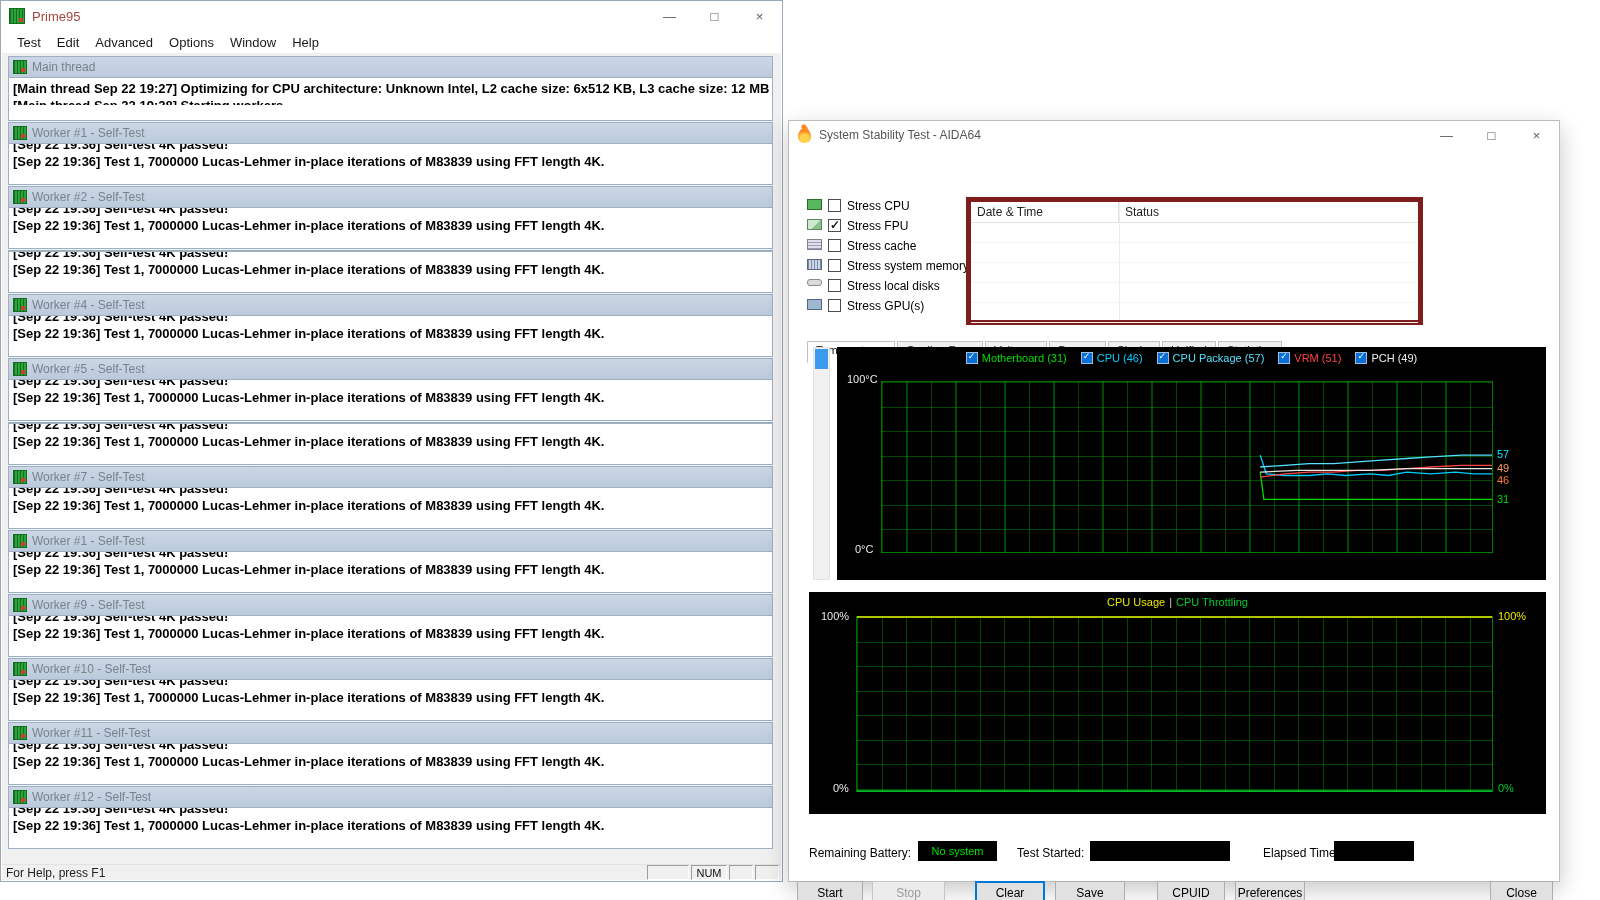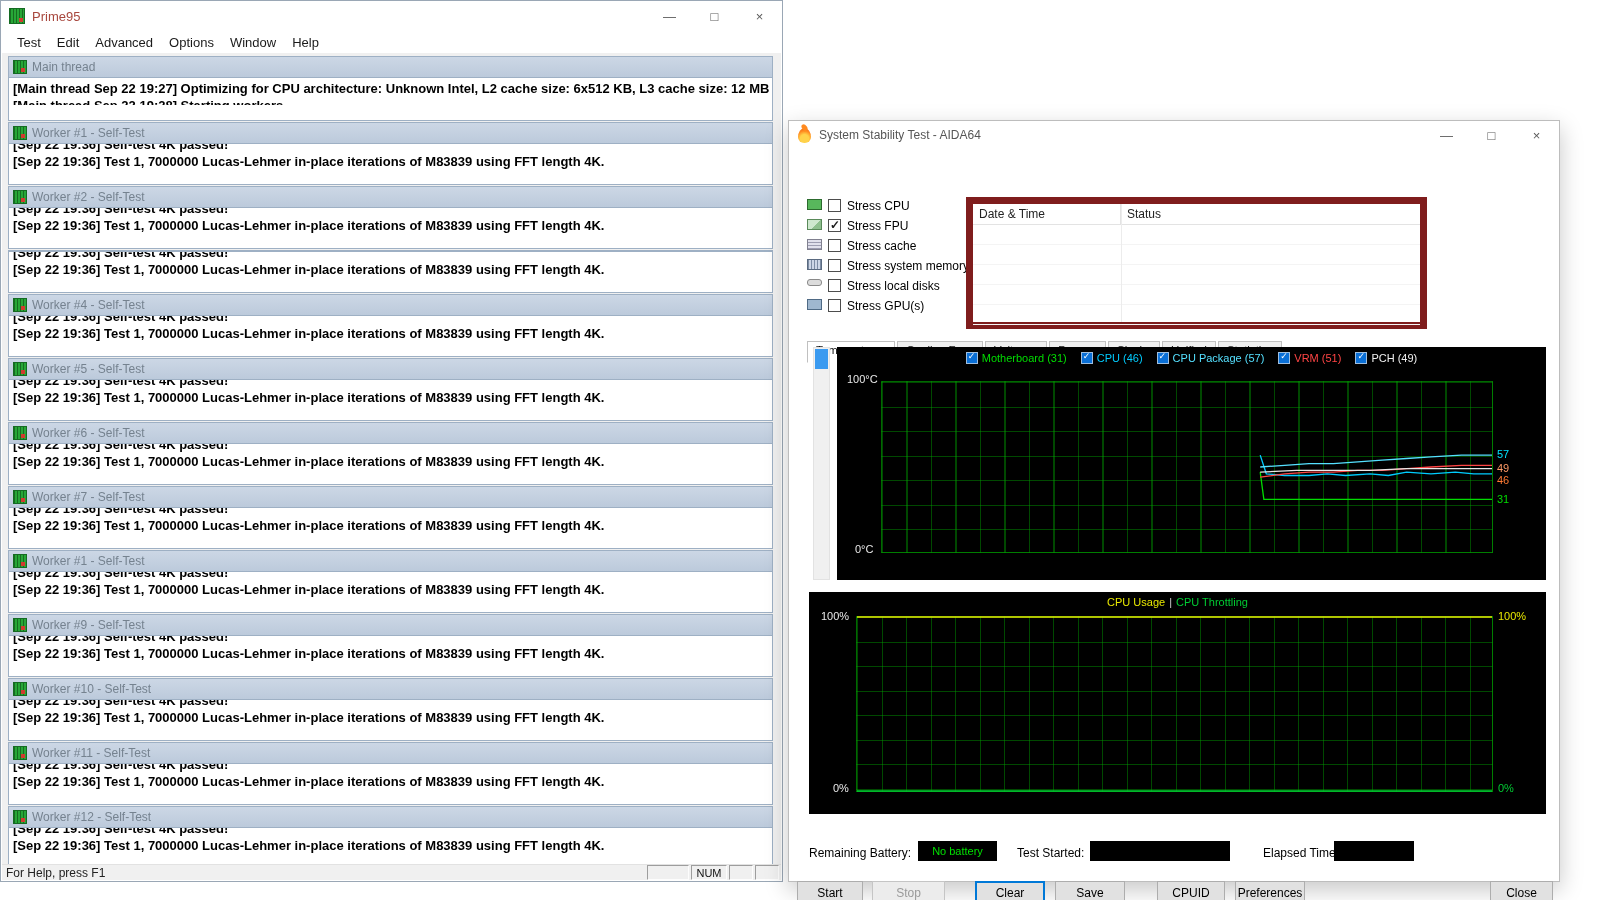--- a/index.html
+++ b/index.html
@@ -47,21 +47,21 @@
   .icon-cpu{background:#58b75c;border:1px solid #2c6b2e}
   .icon-fpu{background:#cfe8cf;border:1px solid #5a8a5a;background-image:linear-gradient(135deg,transparent 55%,#8fc08f 55%)}
   .icon-cache{background:#e0e0ec;border:1px solid #80808f;background-image:repeating-linear-gradient(0deg,rgba(90,90,120,.5) 0 1px,transparent 1px 3px)}
   .icon-mem{background:#cdd6e6;border:1px solid #5a6a80;background-image:repeating-linear-gradient(90deg,rgba(60,80,110,.55) 0 1px,transparent 1px 3px)}
   .icon-disk{background:#dcdcdc;border:1px solid #8a8a8a;border-radius:3px;height:7px}
   .icon-gpu{background:#9fb7cf;border:1px solid #4f6a85}
   .cb{width:13px;height:13px;border:1px solid #4d4d4d;background:#fff;box-sizing:border-box;position:relative;flex:0 0 auto}
   .cb.checked::after{content:"\2713";position:absolute;left:1px;top:-2px;font-size:12px;font-weight:bold;color:#1b1b1b}
   .stress-label{font-size:12px;color:#000;white-space:nowrap}
 
-  .log-list{position:absolute;left:177px;top:48px;width:447px;height:118px;border:7px solid #7f1d1d;background:#fff}
+  .log-list{position:absolute;left:177px;top:48px;width:447px;height:118px;border:5px solid #7f1d1d;background:#fff}
   .log-header{height:21px;display:flex;font-size:12px;color:#222;border-bottom:1px solid #e3e3e3;box-sizing:border-box}
   .log-col1{width:148px;box-sizing:border-box;padding:3px 0 0 6px;border-right:1px solid #e3e3e3}
   .log-col2{flex:1;padding:3px 0 0 6px}
   .log-vline{position:absolute;left:148px;top:0;bottom:0;width:1px;background:#ececec}
   .log-row{height:19px;border-bottom:1px solid #f4f4f4}
 
   .tabs{position:absolute;left:18px;right:16px;top:192px;height:20px;display:flex;align-items:flex-start;border-bottom:6px solid #6d28d9;box-sizing:border-box}
   .tab{height:18px;line-height:17px;padding:0 8px;font-size:11.5px;color:#111;background:#efefef;border:1px solid #c0c0c0;border-bottom:none;margin-right:2px;white-space:nowrap}
   .tab.active{background:#fff;height:20px;margin-bottom:-1px;border-bottom:1px solid #fff}
 
@@ -183,24 +183,20 @@
       </div>
       <div class="mdi-content">
         <div class="clip-top">
             <div class="log-line">[Sep 22 19:36] Self-test 4K passed!</div>
           </div>
         <div class="log-line">[Sep 22 19:36] Test 1, 7000000 Lucas-Lehmer in-place iterations of M83839 using FFT length 4K.</div>
       </div>
     </div>
 
     <div class="mdi-child worker">
-      <div class="mdi-title">
-        <span class="p95-icon small"></span>
-        <span class="mdi-title-text">Worker #6 - Self-Test</span>
-      </div>
       <div class="mdi-content">
         <div class="clip-top">
             <div class="log-line">[Sep 22 19:36] Self-test 4K passed!</div>
           </div>
         <div class="log-line">[Sep 22 19:36] Test 1, 7000000 Lucas-Lehmer in-place iterations of M83839 using FFT length 4K.</div>
       </div>
     </div>
 
     <div class="mdi-child worker">
       <div class="mdi-title">
@@ -417,21 +413,21 @@
             <polyline points="0,0 100,0" fill="none" stroke="#e8e800" stroke-width="1.3" vector-effect="non-scaling-stroke"></polyline>
             <polyline points="0,100 100,100" fill="none" stroke="#00cc33" stroke-width="1.3" vector-effect="non-scaling-stroke"></polyline>
           </svg>
       </div>
       <span class="axis-label" style="left: 689px; top: 18px; color: rgb(232, 232, 0);">100%</span>
       <span class="axis-label" style="left: 689px; top: 190px; color: rgb(0, 204, 51);">0%</span>
     </div>
 
     <span class="info-label" style="left:20px">Remaining Battery:</span>
     <div class="info-box" style="left:129px;width:79px">
-      <span style="color: rgb(0, 224, 0);">No battery</span>
+      <span style="color: rgb(0, 224, 0);">No system</span>
     </div>
     <span class="info-label" style="left:228px">Test Started:</span>
     <div class="info-box" style="left:301px;width:140px">
         <span></span>
       </div>
     <span class="info-label" style="left:474px">Elapsed Time:</span>
     <div class="info-box" style="left:545px;width:80px">
         <span></span>
       </div>
 

